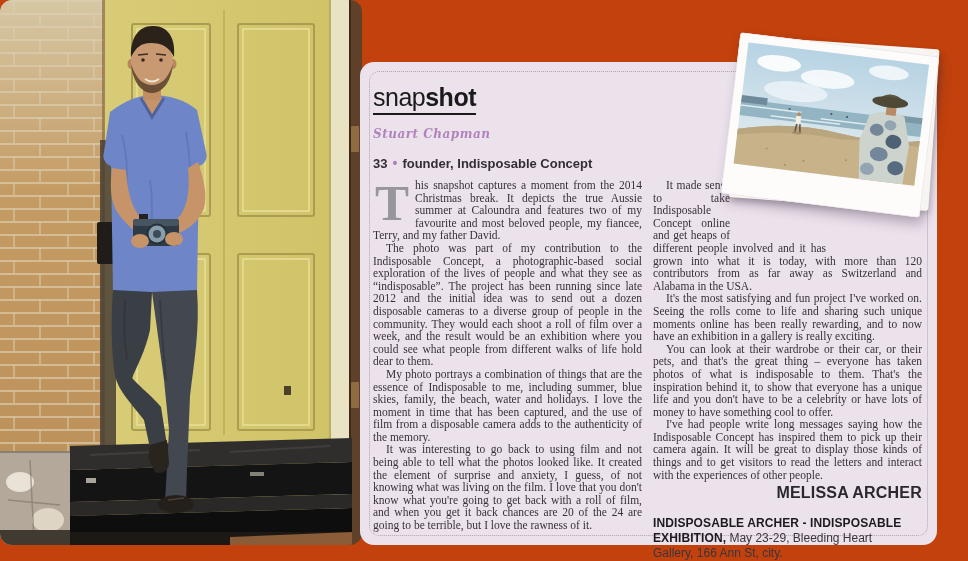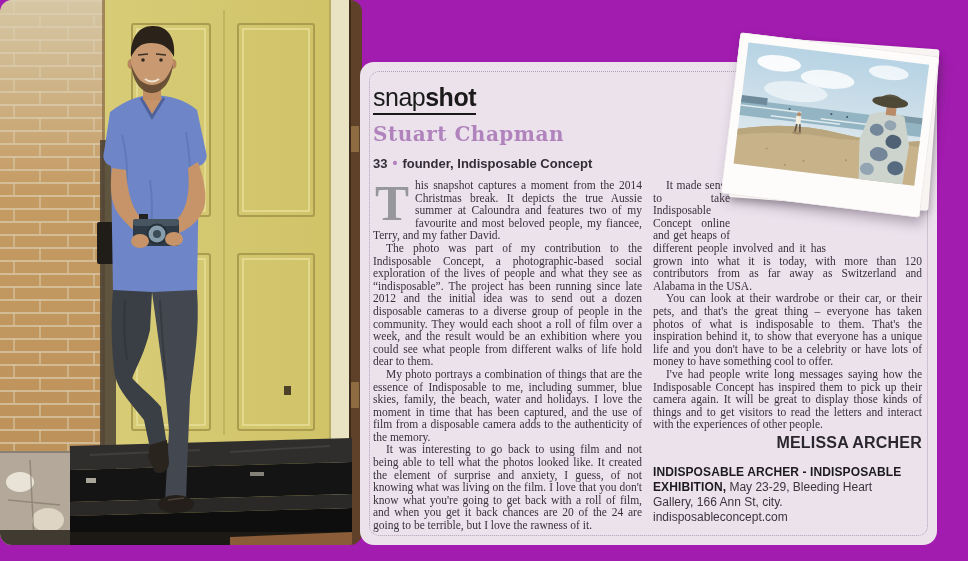--- a/index.html
+++ b/index.html
@@ -1,37 +1,37 @@
 <!DOCTYPE html>
 <html><head>
 <meta charset="utf-8">
 <style>
   html,body{margin:0;padding:0;background:#fff;}
-  .page{position:relative;width:968px;height:561px;background:#a21caf;overflow:hidden;
+  .page{position:relative;width:968px;height:561px;background:#c2410c;overflow:hidden;
         font-family:"Liberation Sans",sans-serif;}
 
   
   .left-photo{position:absolute;left:0;top:0;width:362px;height:545px;
               border-radius:12px;overflow:hidden;}
   .left-photo svg{display:block;}
 
   
   .panel{position:absolute;left:360px;top:62px;width:577px;height:483px;
          background:#ebe2ec;border-radius:14px;}
   .panel-dotted{position:absolute;inset:9px;border:1px dotted #b4a0b8;border-radius:10px;
                 pointer-events:none;}
   .content{position:absolute;left:13px;top:22px;right:15px;bottom:12px;}
 
   .section-title{margin:0;font-size:25px;line-height:26px;color:#1a1a1a;
                  font-weight:400;letter-spacing:-0.5px;}
   .section-title .twrap{display:inline-block;border-bottom:2px solid #1a1a1a;padding-bottom:3px;}
   .section-title b{font-weight:700;}
 
-  .author{margin:8px 0 0 0;font-family:"DejaVu Serif",serif;font-weight:700;
-          font-size:20px;line-height:22px;color:#b183bd;letter-spacing:.5px;}
+  .author{margin:8px 0 0 0;font-family:"DejaVu Serif",serif;font-style:italic;font-weight:700;
+          font-size:12px;line-height:22px;color:#b183bd;letter-spacing:.5px;}
 
   .meta{margin-top:10px;font-size:13px;font-weight:700;color:#332e36;}
   .meta .bullet{color:#b183bd;margin:0 5px;font-size:14px;}
 
   .cols{display:flex;gap:11px;margin-top:8px;}
   .col{width:270px;font-family:"Liberation Serif",serif;font-size:11.5px;line-height:12.6px;
        color:#37313a;text-align:justify;}
   .col p{margin:0;text-indent:13px;}
   .col p.first{text-indent:0;}
 
@@ -190,20 +190,21 @@
           <p class="first"><span class="dropcap">T</span><span>his snapshot captures a moment from the 2014 Christmas break. It depicts the true Aussie summer at Caloundra and features two of my favourite and most beloved people, my fiancee, Terry, and my father David.</span></p>
           <p>The photo was part of my contribution to the Indisposable Concept, a photographic-based social exploration of the lives of people and what they see as “indisposable”. The project has been running since late 2012 and the initial idea was to send out a dozen disposable cameras to a diverse group of people in the community. They would each shoot a roll of film over a week, and the result would be an exhibition where you could see what people from different walks of life hold dear to them.</p>
           <p>My photo portrays a combination of things that are the essence of Indisposable to me, including summer, blue skies, family, the beach, water and holidays. I love the moment in time that has been captured, and the use of film from a disposable camera adds to the authenticity of the memory.</p>
           <p>It was interesting to go back to using film and not being able to tell what the photos looked like. It created the element of surprise and anxiety, I guess, of not knowing what was living on the film. I love that you don't know what you're going to get back with a roll of film, and when you get it back chances are 20 of the 24 are going to be terrible, but I love the rawness of it.</p>
         </div>
 
         <div class="col">
           <div class="fa"></div>
           <div class="fb"></div>
           <p>It made sense to take Indisposable Concept online and get heaps of different people involved and it has grown into what it is today, with more than 120 contributors from as far away as Switzerland and Alabama in the USA.</p>
+          <p>It's the most satisfying and fun project I've worked on. Seeing the rolls come to life and sharing such unique moments online has been really rewarding, and to now have an exhibition in a gallery is really exciting.</p>
           <p>You can look at their wardrobe or their car, or their pets, and that's the great thing – everyone has taken photos of what is indisposable to them. That's the inspiration behind it, to show that everyone has a unique life and you don't have to be a celebrity or have lots of money to have something cool to offer.</p>
           <p>I've had people write long messages saying how the Indisposable Concept has inspired them to pick up their camera again. It will be great to display those kinds of things and to get visitors to read the letters and interact with the experiences of other people.</p>
           <div class="byline">MELISSA ARCHER</div>
           <div class="exhibit"><b>INDISPOSABLE ARCHER - INDISPOSABLE EXHIBITION,</b><span> May 23-29, Bleeding Heart Gallery, 166 Ann St, city. indisposableconcept.com</span></div>
         </div>
 
       </div>
     </div>
   </div>
 

